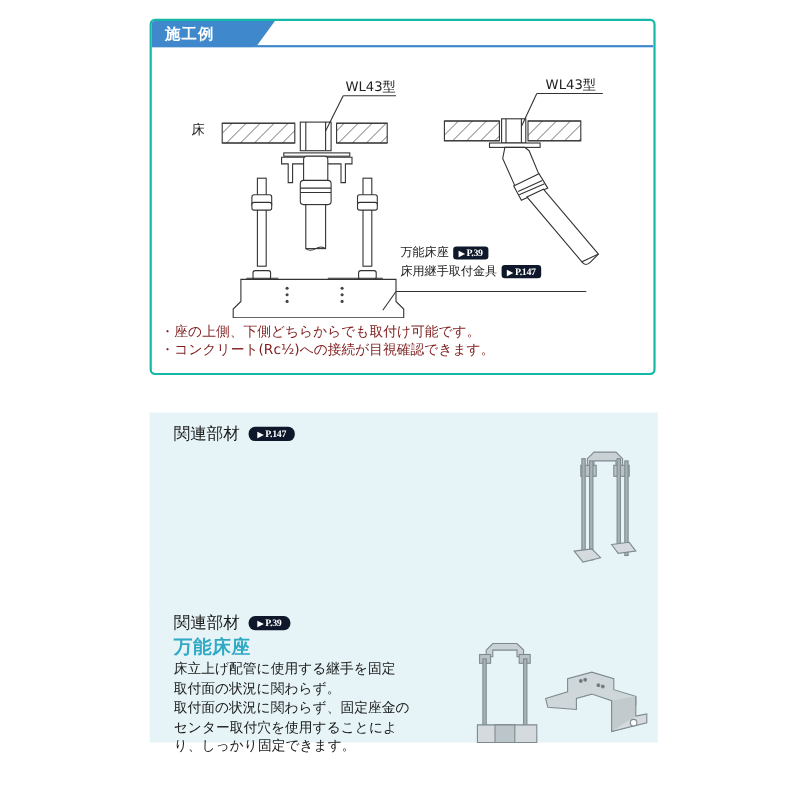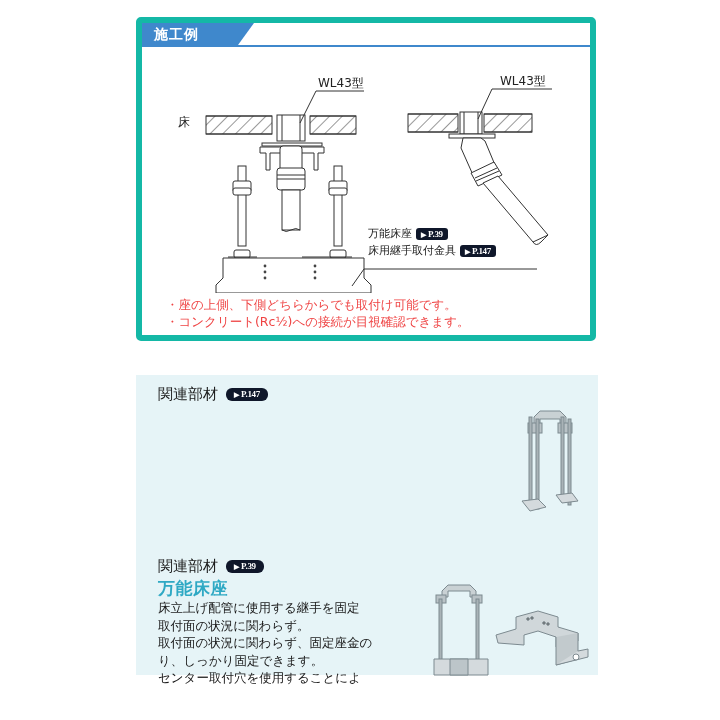--- a/index.html
+++ b/index.html
@@ -1,33 +1,33 @@
 <!DOCTYPE html>
 <html><head>
 <meta charset="utf-8">
 <style>
   html, body { margin:0; padding:0; background:#ffffff; }
   body { width:720px; height:720px; position:relative; overflow:hidden;
          font-family:"DejaVu Sans","Liberation Sans",sans-serif; color:#1a1a1a; }
 
   
   .panel1 { position:absolute; left:136px; top:17px; width:460px; height:324px;
-            border:6px solid #14b8a6; border-radius:5px; background:#fff; box-sizing:border-box; overflow:hidden; }
+            border:2px solid #14b8a6; border-radius:5px; background:#fff; box-sizing:border-box; overflow:hidden; }
   .p1-tab { position:absolute; left:0; top:0; width:110px; height:24px; }
   .p1-tab svg { position:absolute; left:0; top:0; }
   .p1-tab-label { position:absolute; left:12px; top:3px; color:#fff; font-weight:bold; font-size:14px; letter-spacing:1px; }
   .p1-tabline { position:absolute; left:0; top:22px; width:100%; height:2px; background:#3f88cc; }
 
   .diagram { position:absolute; left:0; top:0; }
   .lbl { position:absolute; font-size:11px; color:#222; white-space:nowrap; }
   .pbadge { display:inline-block; background:#0f172a; color:#fff; font-size:9px; font-weight:bold;
             border-radius:3px; padding:0 5px; height:12px; line-height:12px; vertical-align:middle; margin-left:4px; letter-spacing:-0.3px;font-family:Liberation Serif, serif; }
   .pbadge .tri { font-size:7px; margin-right:2px; }
 
-  .notes { position:absolute; left:24px; top:273px; font-size:12.5px; line-height:17px; color:#ef4444; }
+  .notes { position:absolute; left:8px; top:273px; font-size:12.5px; line-height:17px; color:#7f1d1d; }
 
   
   .relpanel { position:absolute; left:136px; width:462px; background:#e6f4f7; }
   .rel1 { top:375px; height:180px; }
   .rel2 { top:547px; height:128px; }
   .rel-head { position:absolute; left:22px; top:10px; font-size:15px; color:#1a1a1a; }
   .rel-head .pbadge { font-size:9px; height:13px; line-height:13px; border-radius:6px; padding:0 8px; margin-left:8px; }
   .rel-title { position:absolute; left:22px; top:30px; font-size:17px; font-weight:bold; color:#2fa9c4; letter-spacing:0.5px; }
   .rel-desc { position:absolute; left:22px; top:53px; font-size:12.5px; line-height:17px; color:#1a1a1a; }
   .rel2 .rel-desc { top:52px; line-height:17.5px; }
@@ -168,22 +168,22 @@
 
 <div class="relpanel rel2">
   <div class="rel-head">
     <span>関連部材</span><span class="pbadge"><span class="tri">▶</span><span>P.39</span></span>
   </div>
   <div class="rel-title">万能床座</div>
   <div class="rel-desc">
     <div>床立上げ配管に使用する継手を固定</div>
     <div>取付面の状況に関わらず。</div>
     <div>取付面の状況に関わらず、固定座金の</div>
+    <div>センター取付穴を使用することによ</div>
     <div>り、しっかり固定できます。</div>
-    <div>センター取付穴を使用することによ</div>
   </div>
   <svg class="product" style="left:292px;top:30px;" width="170" height="105">
     <g stroke="#7d8a90" stroke-width="1">
 
       <path d="M14 14 L20 8 H42 L48 14 V20 H42 V14 H20 V20 H14 Z" fill="#c9d1d4"></path>
       <rect x="8" y="18" width="10" height="8" fill="#b9c2c6"></rect>
       <rect x="44" y="18" width="10" height="8" fill="#b9c2c6"></rect>
       <rect x="11" y="22" width="3" height="62" fill="#a9b3b7"></rect>
       <rect x="48" y="22" width="3" height="62" fill="#a9b3b7"></rect>
       <path d="M6 82 H60 V98 H6 Z" fill="#d4dadd"></path>

